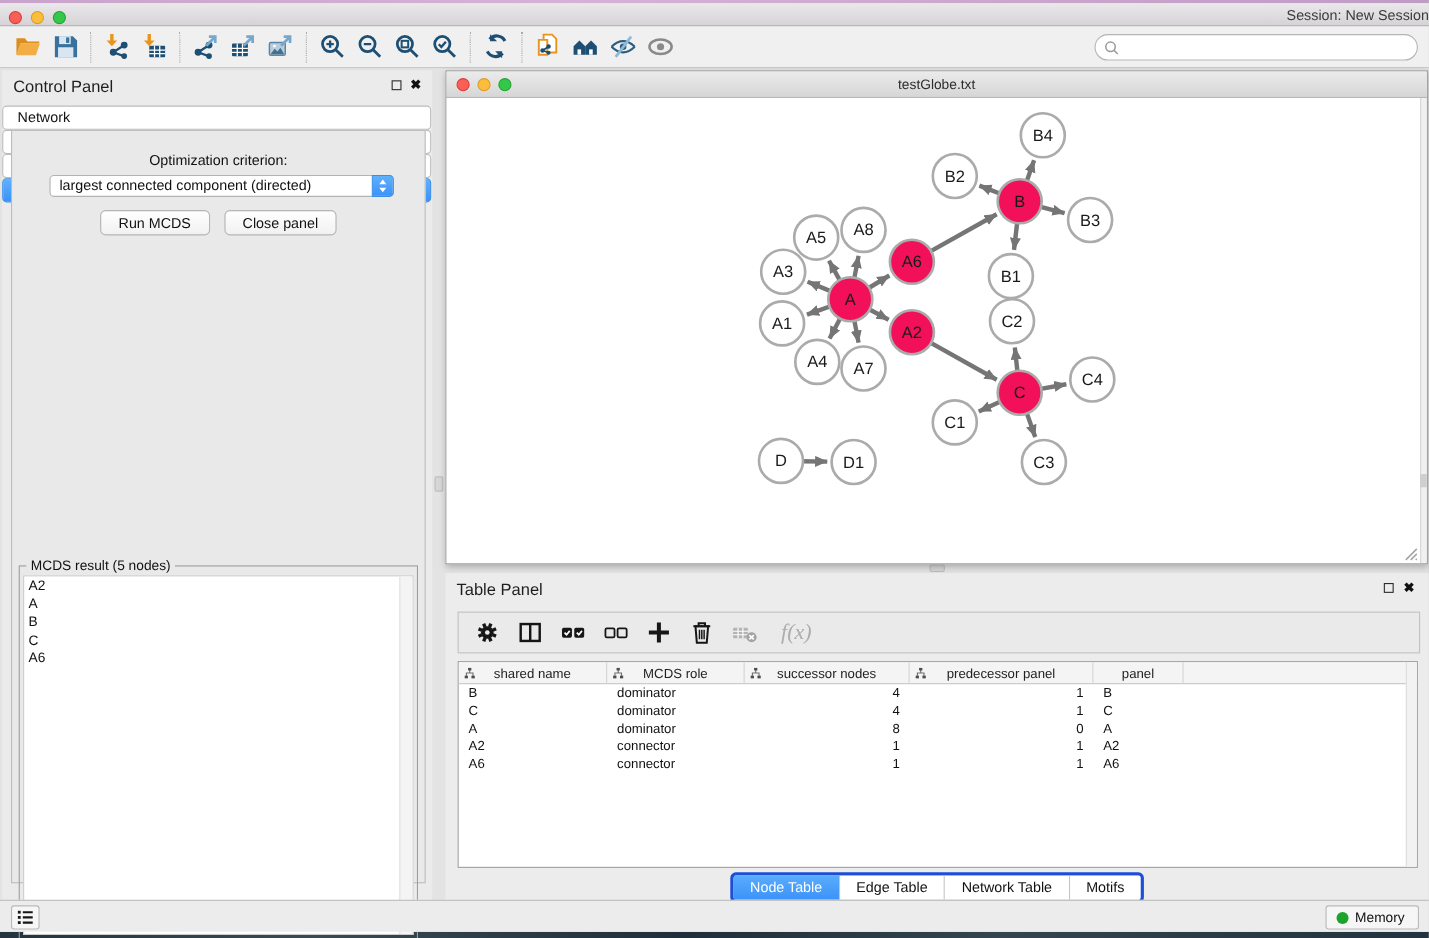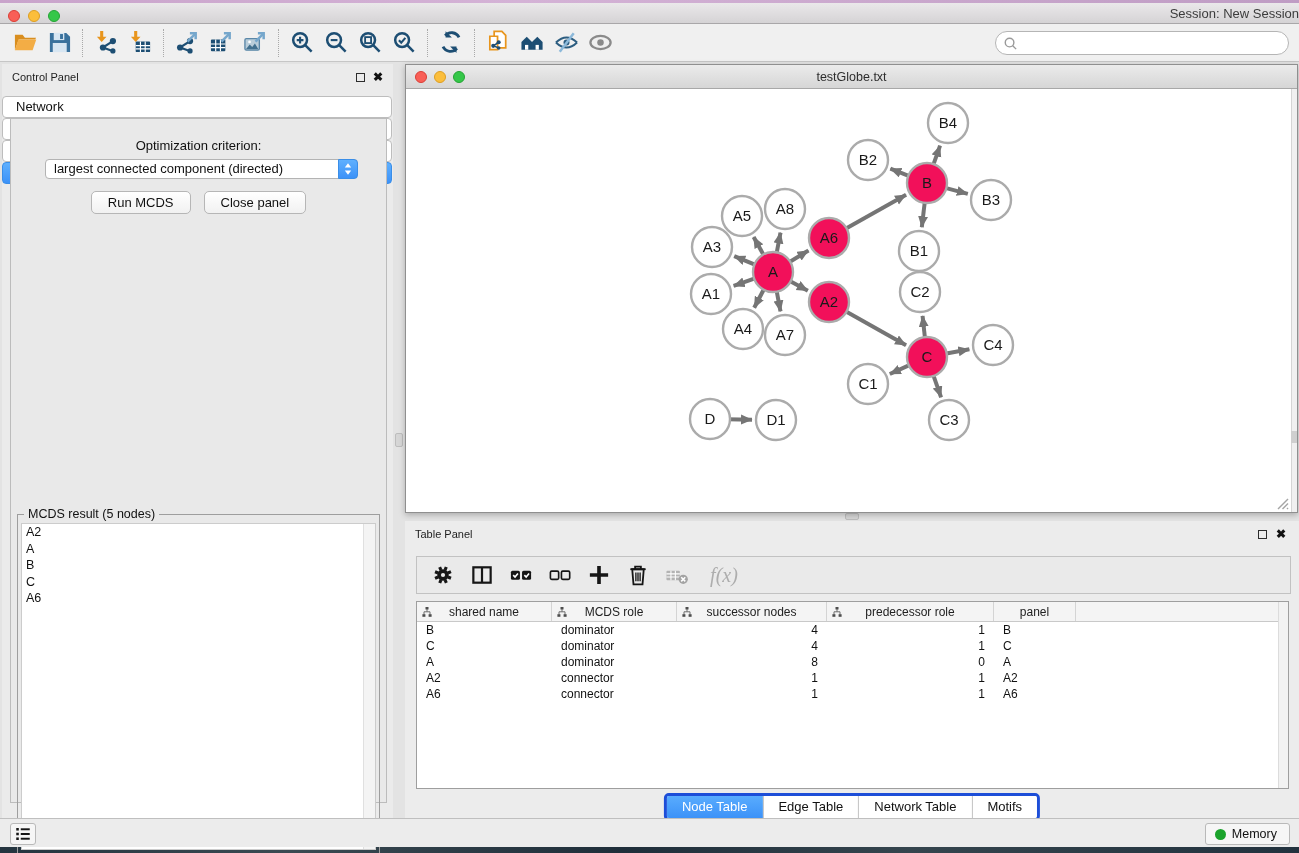--- a/index.html
+++ b/index.html
@@ -32,21 +32,21 @@
   .tb-btn svg { width:25px; height:25px; }
   .tb-sep { width:1px; height:28px; margin:0 6px; border-left:1px dotted #a9a9a9; }
   .searchbox { position:absolute; right:10px; top:7px; width:294px; height:24px; background:#fff;
                border:1px solid #b5b5b5; border-radius:12px; display:flex; align-items:center; padding-left:7px; }
   .searchbox svg { width:15px; height:15px; }
   .searchbox input { border:none; outline:none; flex:1; height:20px; font-size:12px; background:transparent; }
 
   
   .cpanel { position:absolute; left:2px; top:61px; width:391px; height:754px; background:#ebebeb; }
   .panel-head { position:relative; height:26px; }
-  .panel-head .ph-title { position:absolute; left:10px; top:7px; font-size:11px; color:#1e1e1e; }
+  .panel-head .ph-title { position:absolute; left:10px; top:7px; font-size:15px; color:#1e1e1e; }
   .ph-float { position:absolute; width:9px; height:9px; border:1.5px solid #2c2c2c; top:9px; }
   .ph-close { position:absolute; top:6px; font-size:12px; font-weight:bold; color:#111; }
   .cp-tabs { position:absolute; left:0; top:32px; width:100%; display:flex; justify-content:center;flex-direction:column; }
   .cp-tab { height:22px; padding:0 13px; margin-right:1px; background:#fff; border:1px solid #bdbdbd;
             border-radius:4px; font-size:13px; line-height:20px; color:#111; }
   .cp-tab.active { background:linear-gradient(#5fb0fe,#3c92f8); border-color:#3a8ee8; color:#fff;padding-left:14px; }
   .cp-body { position:absolute; left:8px; top:54px; width:377px; height:685px;
              border:1px solid #bcbcbc; background:#e9e9e9; }
   .crit-label { position:absolute; left:0; width:100%; top:19px; text-align:center; font-size:13px; color:#111; }
   .dropdown { position:absolute; left:34px; top:40px; width:313px; height:20px; background:#fff;
@@ -545,21 +545,21 @@
               </svg>
               <span>successor nodes</span>
             </div>
             <div class="dt-th" style="width: 167px;">
               <svg class="th-icon" width="10" height="10" viewBox="0 0 10 10">
   <path d="M5 2.2v2.6M2 7.4V4.8h6v2.6" stroke="#6e6e6e" stroke-width="1" fill="none"></path>
   <rect x="3.5" y="0" width="3" height="2.5" fill="#4d4d4d"></rect>
                 <rect x="0.4" y="7.2" width="3" height="2.6" fill="#4d4d4d"></rect>
                 <rect x="6.6" y="7.2" width="3" height="2.6" fill="#4d4d4d"></rect>
               </svg>
-              <span>predecessor role</span>
+              <span>predecessor panel</span>
             </div>
             <div class="dt-th" style="width: 82px;">
               <span>panel</span>
             </div>
             <div class="dt-th" style="flex: 1 1 0%; border-right: none;"></div>
           </div>
         <div id="dt-body">
             <div class="dt-row">
               <div class="dt-td" style="width: 135px; text-align: left;">B</div>
               <div class="dt-td" style="width: 125px; text-align: left;">dominator</div>

